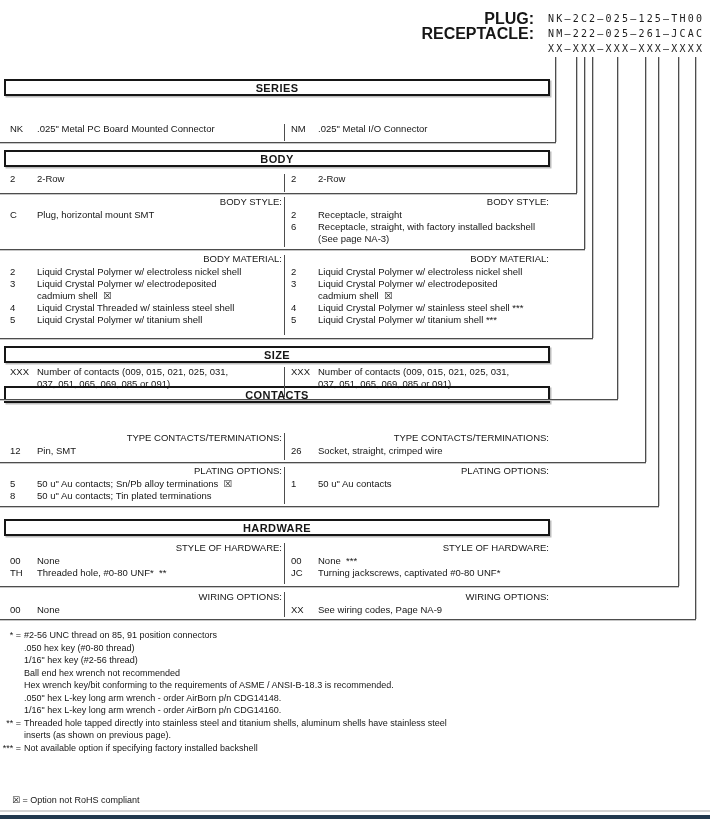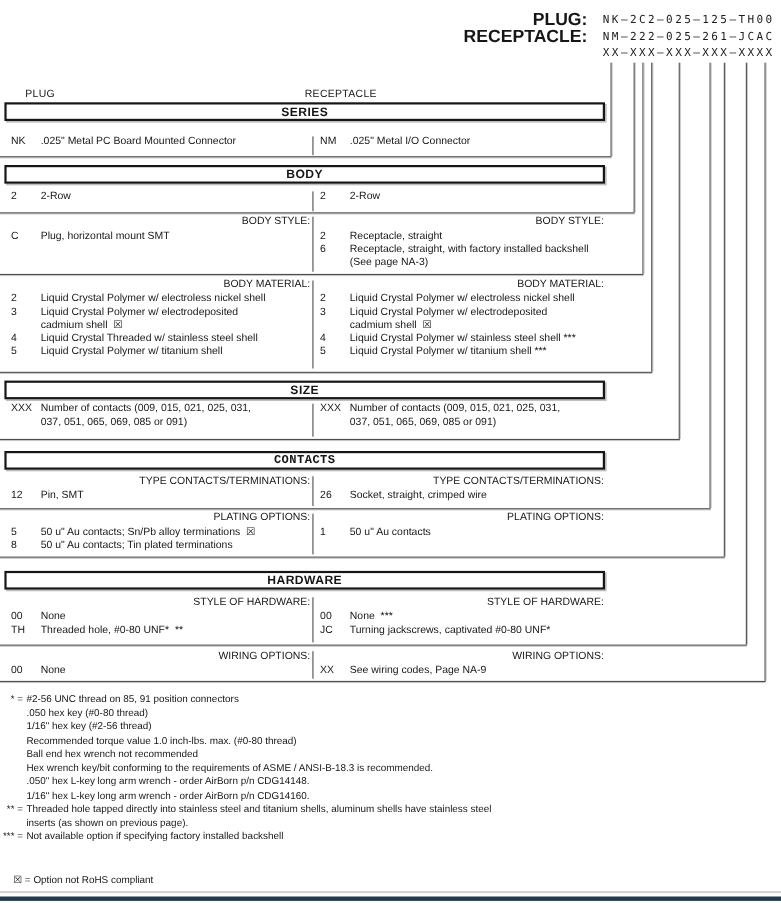--- a/index.html
+++ b/index.html
@@ -57,24 +57,24 @@
     </div>
     <div class="pn-row">
       <span class="pn-label"></span>
       <span class="pn-value">XX–XXX–XXX–XXX–XXXX</span>
     </div>
   </div>
 
   <span class="colhdr" style="left:23px;">PLUG</span>
   <span class="colhdr" style="left:277px;text-align:center;">RECEPTACLE</span>
 
-  <div class="band" style="top:93px;">SERIES</div>
+  <div class="band" style="top:79px;">SERIES</div>
   <div class="band" style="top:346px;">SIZE</div>
   <div class="band" style="top:150px;">BODY</div>
-  <div class="band" style="top:410px;font-family:Liberation Mono, monospace;">CONTACTS</div>
+  <div class="band" style="top:386px;">CONTACTS</div>
   <div class="band" style="top:519px;">HARDWARE</div>
 
   <div class="vline" style="left:555px;top:57px;height:85px;"></div>
   <div class="vline" style="left:576px;top:57px;height:136px;"></div>
   <div class="vline" style="left:584px;top:57px;height:192px;"></div>
   <div class="vline" style="left:592px;top:57px;height:281px;"></div>
   <div class="vline" style="left:617px;top:57px;height:342px;"></div>
   <div class="vline" style="left:645px;top:57px;height:405px;"></div>
   <div class="vline" style="left:658px;top:57px;height:449px;"></div>
   <div class="vline" style="left:678px;top:57px;height:529px;"></div>
@@ -300,24 +300,20 @@
     <div class="fn">
       <span class="fn-marker"></span>
       <span class="fn-text">.050 hex key (#0-80 thread)</span>
     </div>
     <div class="fn">
       <span class="fn-marker"></span>
       <span class="fn-text">1/16" hex key (#2-56 thread)</span>
     </div>
     <div class="fn">
       <span class="fn-marker"></span>
-      <span class="fn-text">Recommended torque value 1.0 inch-lbs. max. (#0-80 thread)</span>
-    </div>
-    <div class="fn">
-      <span class="fn-marker"></span>
       <span class="fn-text">Ball end hex wrench not recommended</span>
     </div>
     <div class="fn">
       <span class="fn-marker"></span>
       <span class="fn-text">Hex wrench key/bit conforming to the requirements of ASME / ANSI-B-18.3 is recommended.</span>
     </div>
     <div class="fn">
       <span class="fn-marker"></span>
       <span class="fn-text">.050" hex L-key long arm wrench - order AirBorn p/n CDG14148.</span>
     </div>

